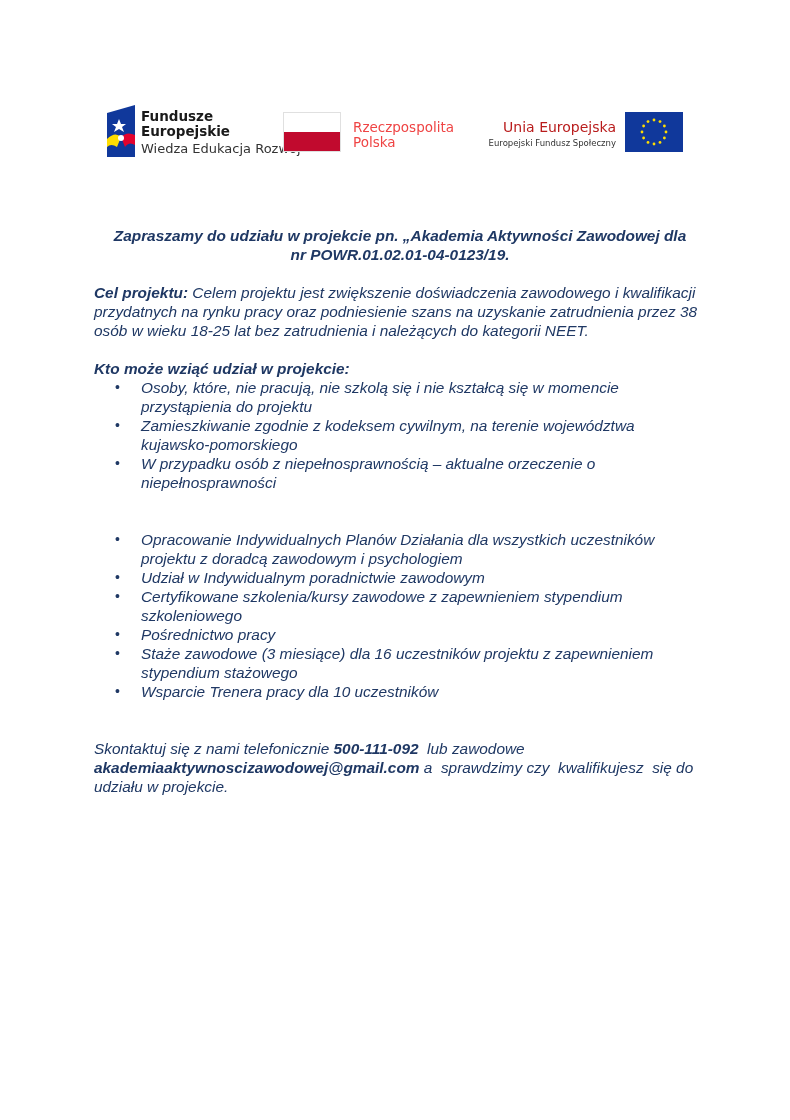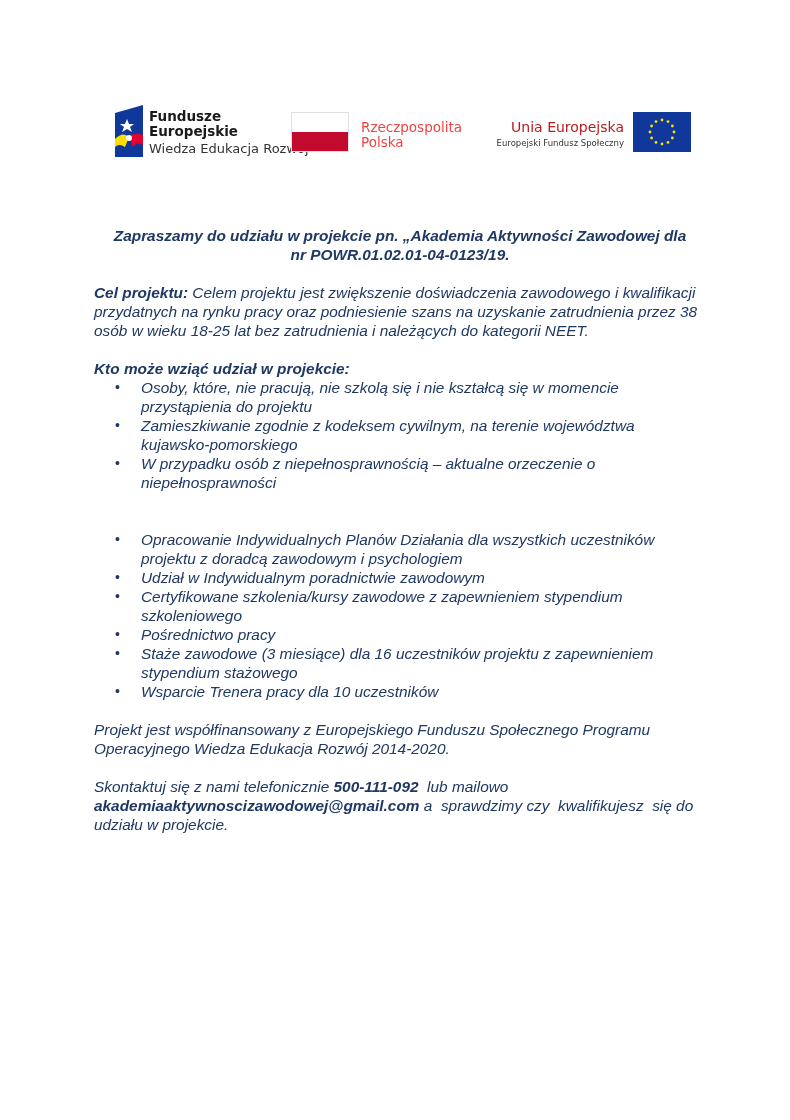--- a/index.html
+++ b/index.html
@@ -1,18 +1,18 @@
 <!DOCTYPE html>
 <html><head>
 <meta charset="utf-8">
 <style>
   html, body { margin: 0; padding: 0; background: #ffffff; }
   body { width: 790px; height: 1120px; position: relative; overflow: hidden;
          font-family: "Liberation Sans", sans-serif; color: #1f3864; }
-  .logos { position: absolute; left: 0; top: 0; width: 670px; height: 170px; margin-left: 8px; }
+  .logos { position: absolute; left: 0; top: 0; width: 670px; height: 170px; }
   .logo { position: absolute; }
   .fe { left: 105px; top: 105px; width: 150px; height: 52px; }
   .fe svg { position: absolute; left: 0; top: 0; }
   .fe .t1 { position: absolute; left: 36px; top: 4px; font-size: 13.5px; font-weight: bold; color: #1a1a1a; line-height: 15px; font-family: "DejaVu Sans", sans-serif; }
   .fe .t2 { position: absolute; left: 36px; top: 36px; font-size: 13px; color: #333; font-family: "DejaVu Sans", sans-serif; white-space: nowrap; }
   .rp { left: 283px; top: 112px; width: 180px; height: 42px; }
   .rp .flag { position: absolute; left: 0; top: 0; width: 58px; height: 40px; border: 1px solid #e0e0e0; box-sizing: border-box; }
   .rp .flag .w { height: 50%; background: #fff; }
   .rp .flag .r { height: 50%; background: #c10a2e; }
   .rp .txt { position: absolute; left: 70px; top: 8px; font-size: 13.5px; color: #ef4444; line-height: 15px; font-family: "DejaVu Sans", sans-serif; }
@@ -104,17 +104,16 @@
   <ul>
     <li>Opracowanie Indywidualnych Planów Działania dla wszystkich uczestników projektu z doradcą zawodowym i psychologiem</li>
     <li>Udział w Indywidualnym poradnictwie zawodowym</li>
     <li>Certyfikowane szkolenia/kursy zawodowe z zapewnieniem stypendium szkoleniowego</li>
     <li>Pośrednictwo pracy</li>
     <li>Staże zawodowe (3 miesiące) dla 16 uczestników projektu z zapewnieniem stypendium stażowego</li>
     <li>Wsparcie Trenera pracy dla 10 uczestników</li>
   </ul>
   <div class="gap"></div>
 
-  <p>Projekt jest współfinansowany z Europejskiego Funduszu Społecznego Programu Operacyjnego Wiedza Edukacja Rozwój 2014-2020.</p>
   <div class="gap"></div>
 
-  <p><span>Skontaktuj się z nami telefonicznie </span><b>500-111-092</b><span style="white-space:pre-wrap">  lub mailowo </span><b>akademiaaktywnoscizawodowej@gmail.com</b><span style="white-space:pre-wrap"> a  sprawdzimy czy  kwalifikujesz  się do udziału w projekcie.</span></p>
+  <p><span>Skontaktuj się z nami telefonicznie </span><b>500-111-092</b><span style="white-space:pre-wrap">  lub zawodowe </span><b>akademiaaktywnoscizawodowej@gmail.com</b><span style="white-space:pre-wrap"> a  sprawdzimy czy  kwalifikujesz  się do udziału w projekcie.</span></p>
 </div>
 
 </body></html>

